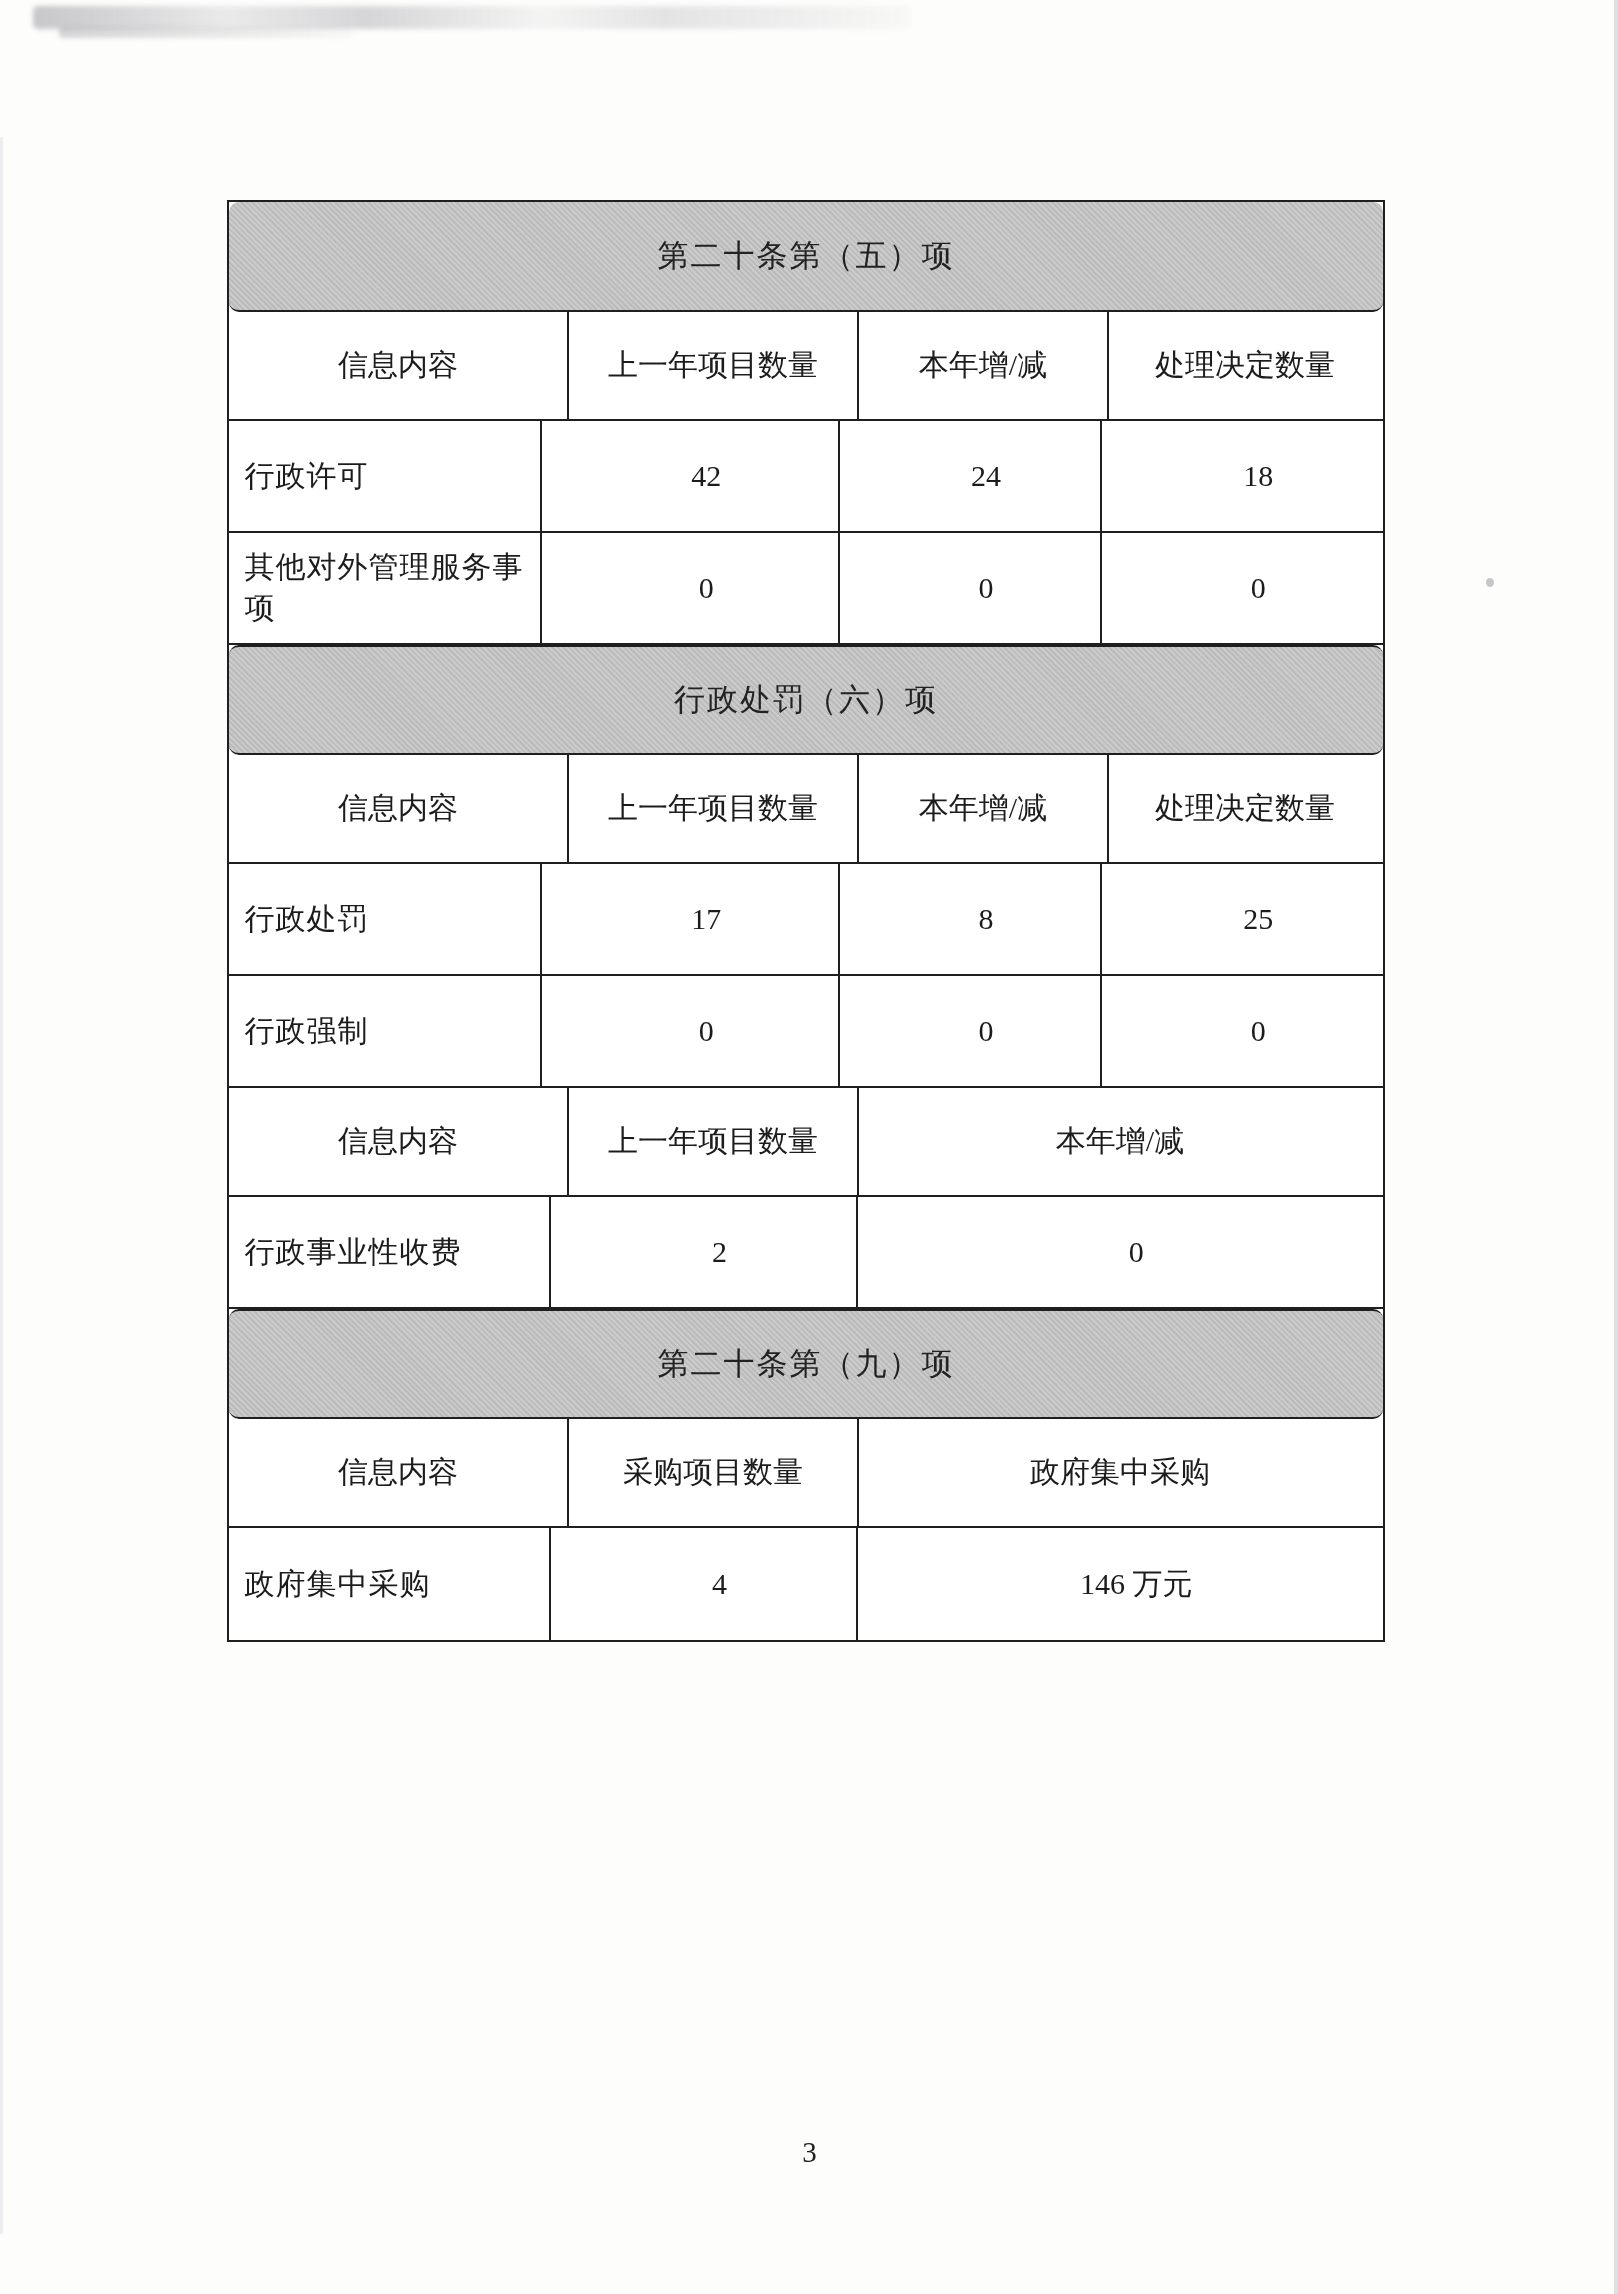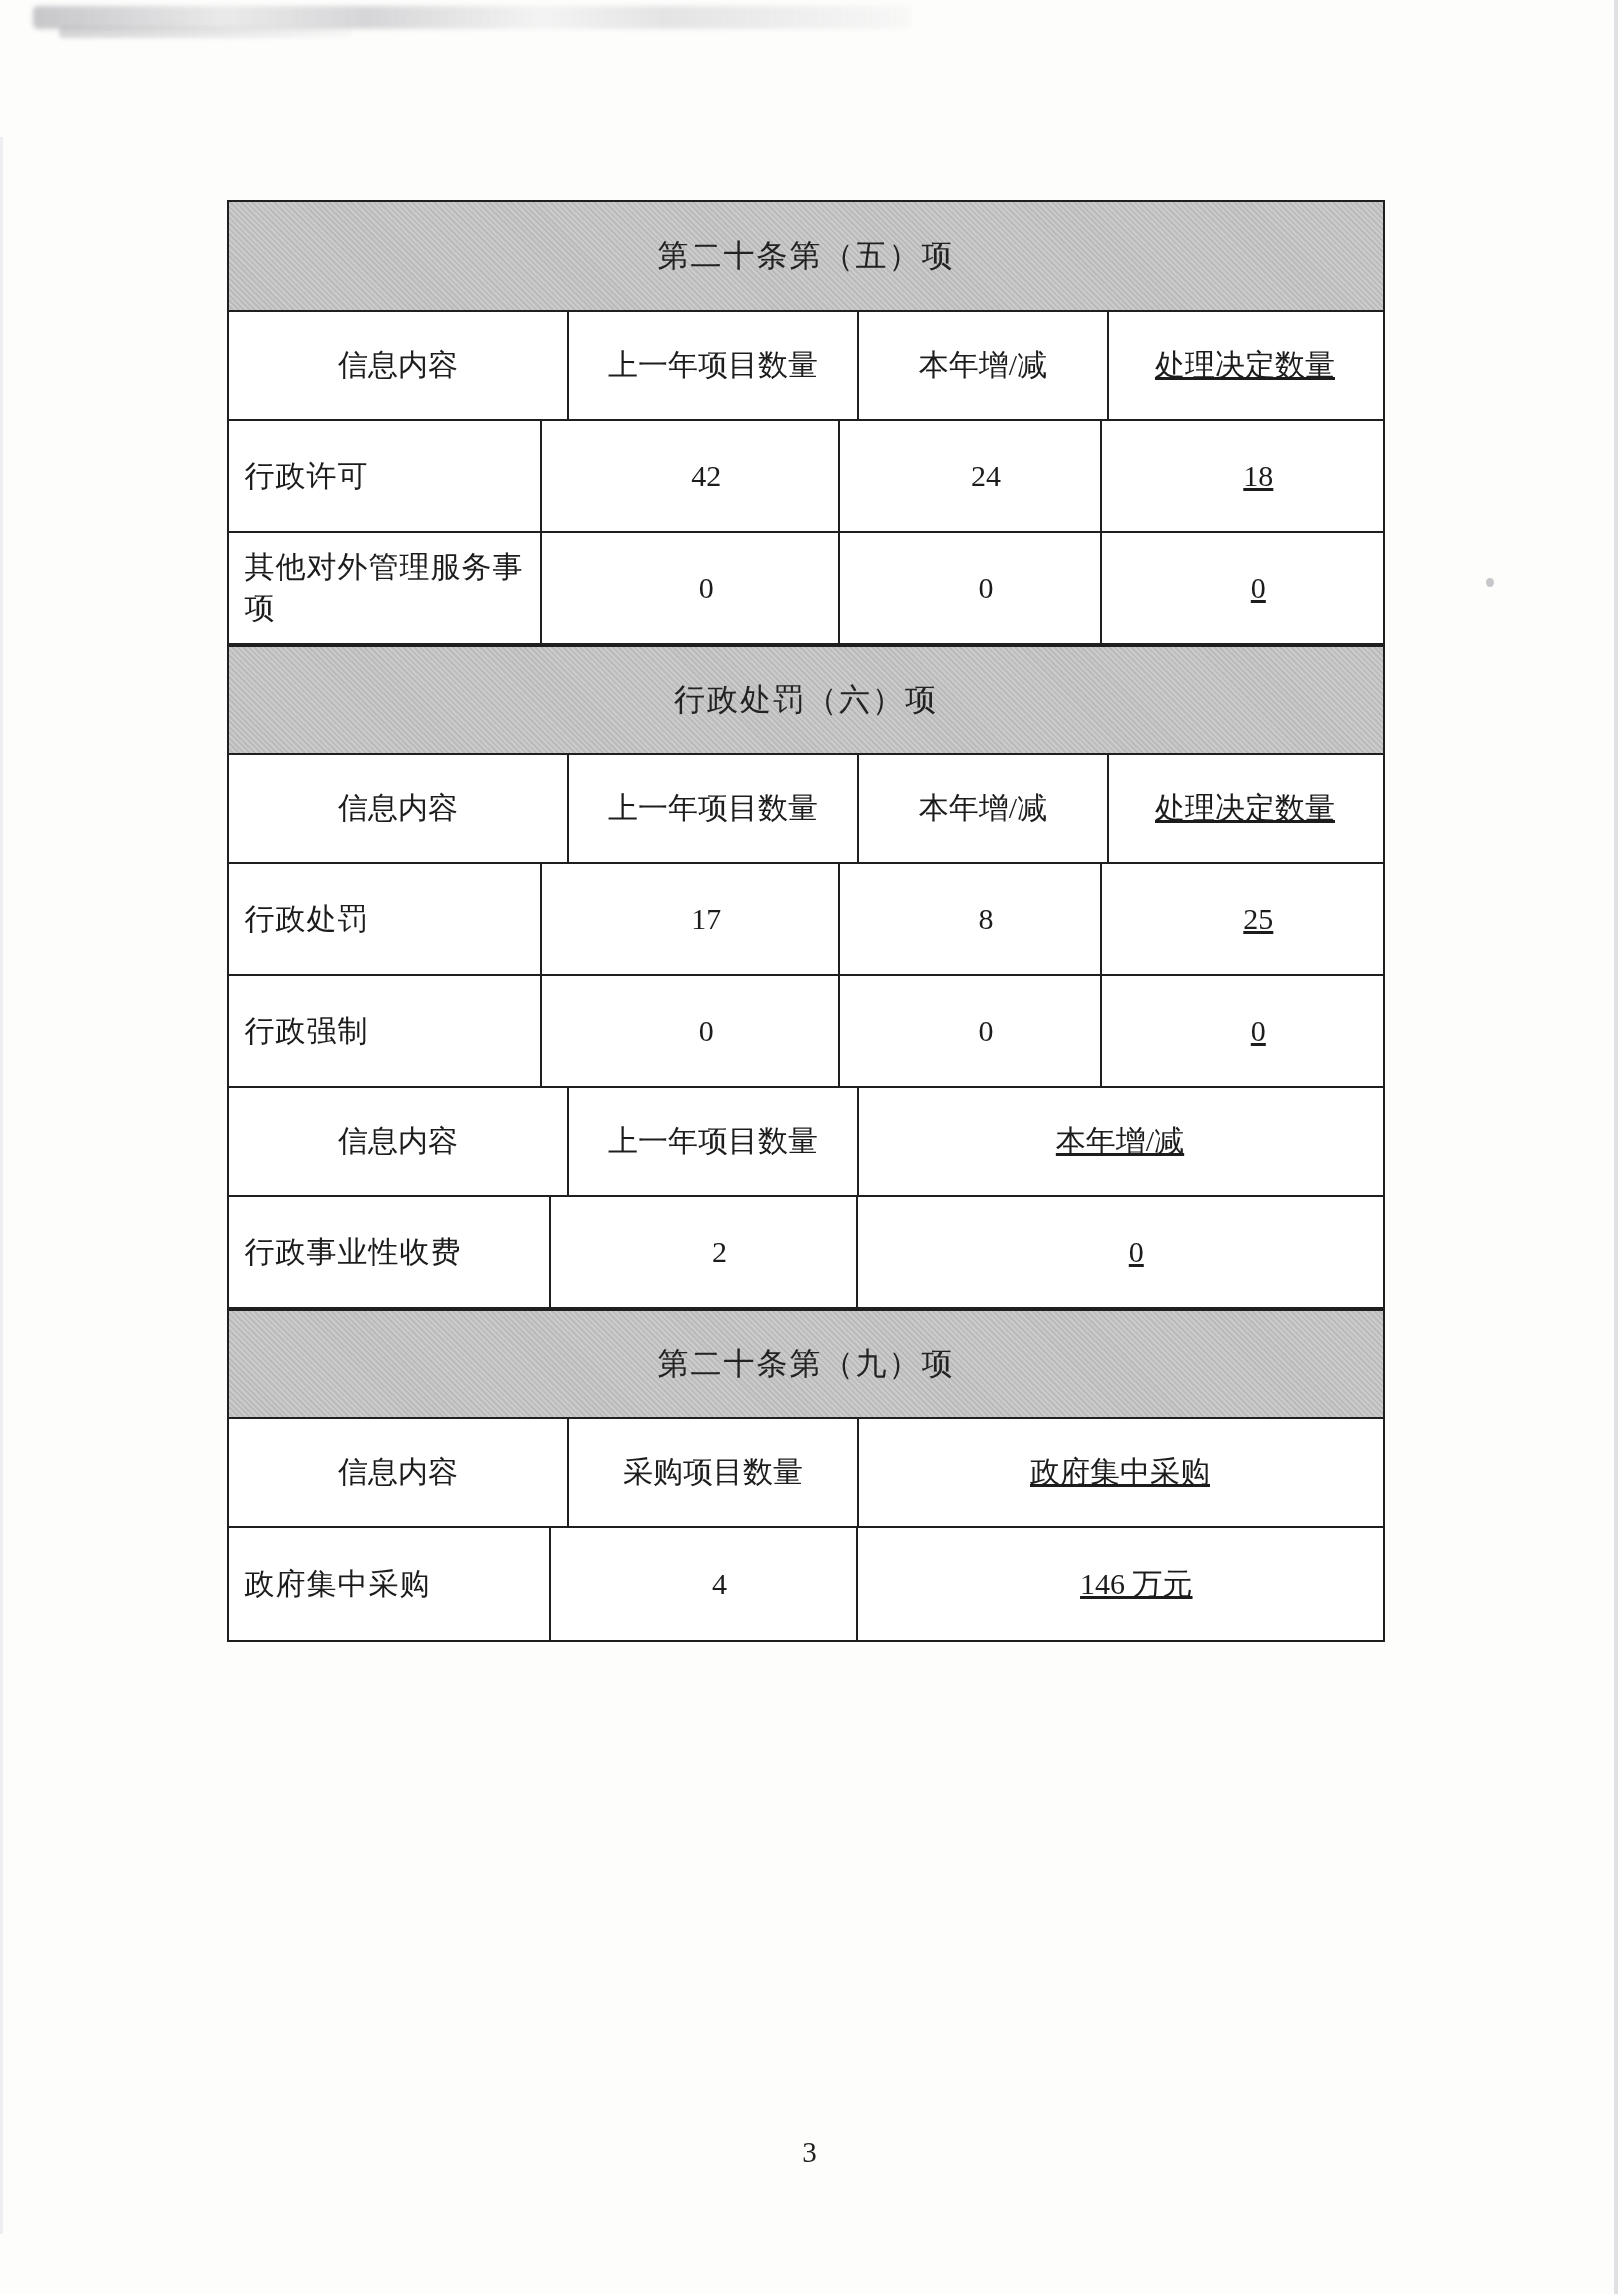--- a/index.html
+++ b/index.html
@@ -80,20 +80,21 @@
     background-image: repeating-linear-gradient(45deg,
       rgba(255,255,255,0.10) 0px, rgba(255,255,255,0.10) 2px,
       rgba(0,0,0,0.05) 2px, rgba(0,0,0,0.05) 3.9px);
     border-bottom: 2.9px solid #1f1f1f;
     display: flex;
     align-items: center;
     justify-content: center;
     font-size: 31px;
     letter-spacing: 2px;
     color: #222;
+    border-radius: 10px;
   }
   .band.inner-band {
     border-top: 2px solid #1f1f1f;
   }
   .trow {
     box-sizing: border-box;
     display: flex;
     border-bottom: 2px solid #1f1f1f;
   }
   .trow.header-row { height: 109px; border-bottom-width: 2.9px; }
@@ -102,21 +103,21 @@
   .cell {
     box-sizing: border-box;
     display: flex;
     align-items: center;
     justify-content: center;
     border-right: 2px solid #1f1f1f;
     font-size: 30px;
     color: #1c1c1c;
     overflow: hidden;
   }
-  .cell.last { border-right: none; text-decoration: underline; }
+  .cell.last { border-right: none; }
   .cell.label-cell {
     justify-content: flex-start;
     padding-left: 15.6px;
     letter-spacing: 1px;
   }
   .c1  { width: 340px; }
   .c2  { width: 290px; }
   .c3  { width: 250px; }
   .c4  { width: 272px; }
   .c3w { width: 522px; }

